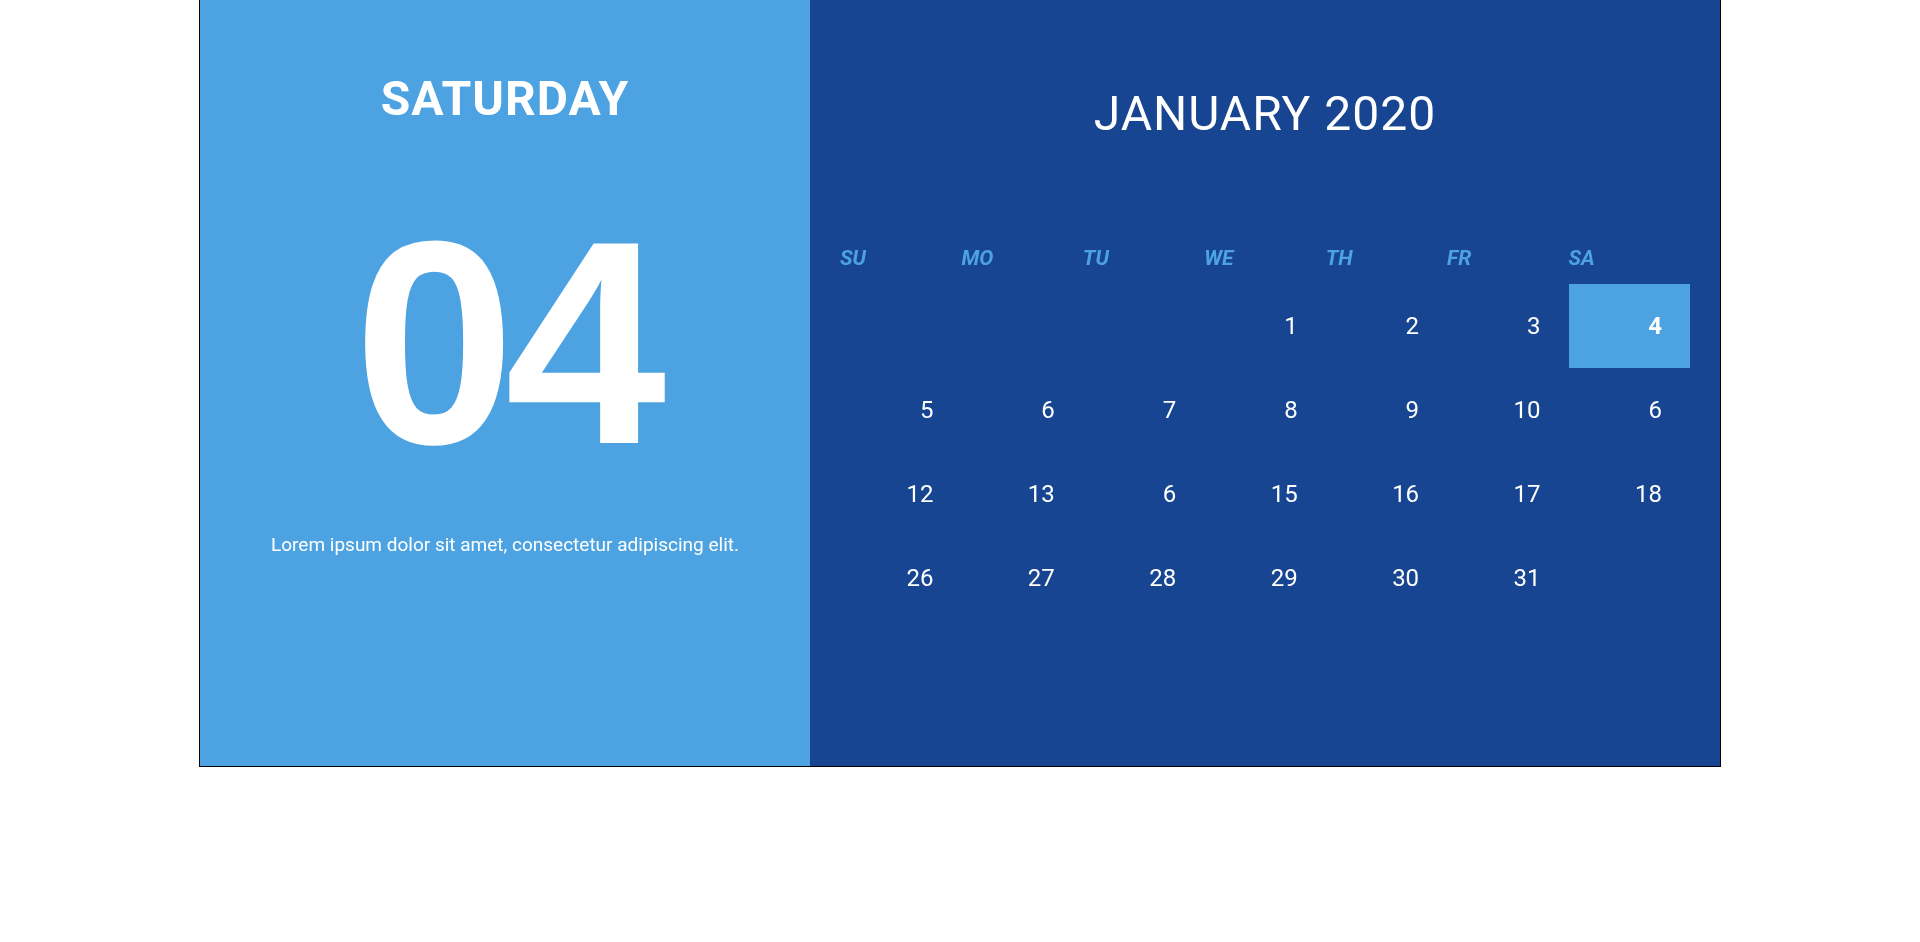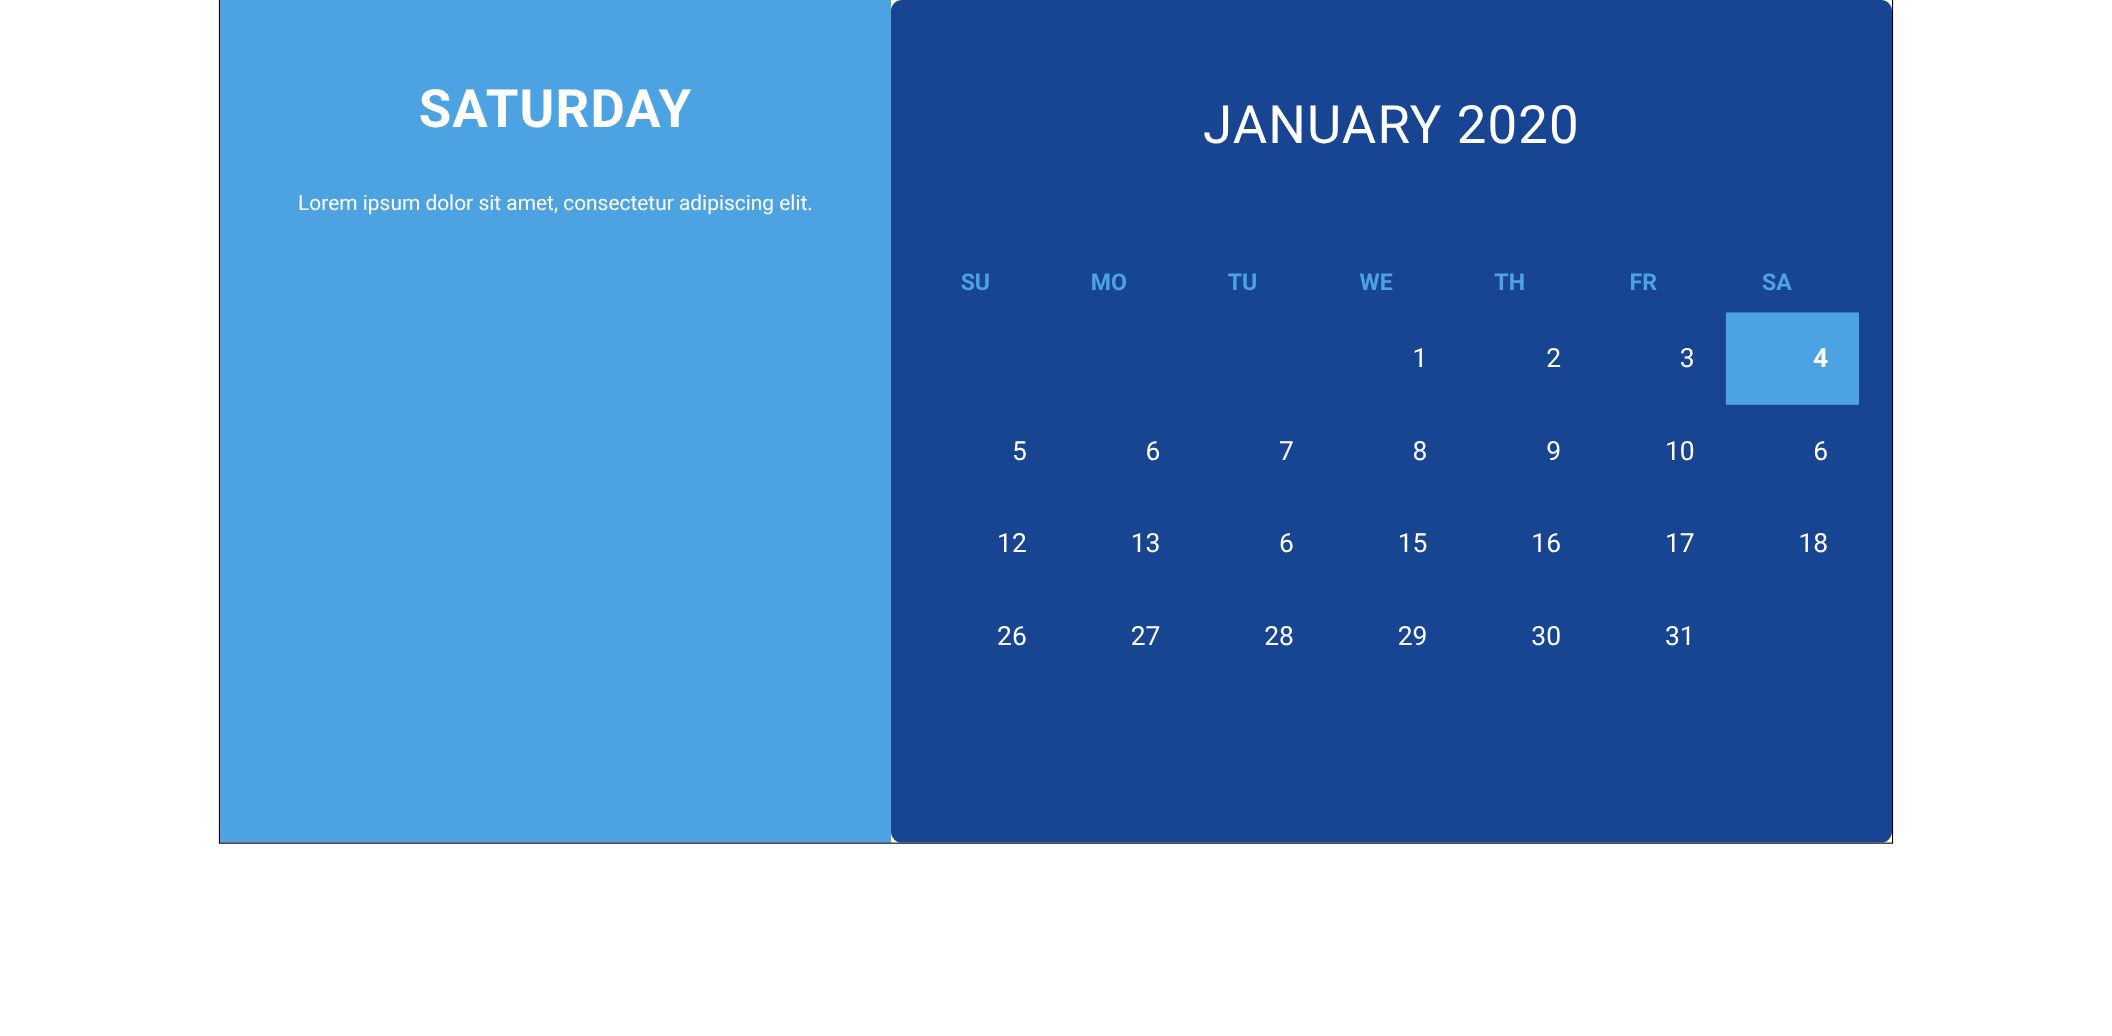--- a/index.html
+++ b/index.html
@@ -50,42 +50,42 @@
     font-weight: 400;
     margin-top: 45px;
     max-width: 500px;
     line-height: 1.4;
   }
   .right {
     flex: 1;
     background: #174591;
     color: #fff;
     padding: 30px 30px 30px 30px;
-    border-radius: 10px;
   }
   .month {
     font-size: 48px;
     font-weight: 400;
     text-align: center;
     margin-top: 55px;
     letter-spacing: 1px;
   }
   table.cal {
     width: 100%;
     border-collapse: collapse;
     margin-top: 90px;
     table-layout: fixed;
   }
   table.cal th {
     color: #4da3e2;
     font-size: 21px;
     font-weight: 700;
     padding: 14px 0;
-    text-align: center;
+    text-align: left;
     padding-right: 28px;
+    font-style: italic;
   }
   table.cal td {
     text-align: right;
     font-size: 24px;
     font-weight: 400;
     padding: 0;
     height: 84px;
     vertical-align: middle;
   }
   table.cal td span {
@@ -101,20 +101,21 @@
     font-weight: 700;
   }
 </style>
 </head>
 <body>
 
 <div class="wrap">
 
   <div class="left">
     <div class="weekday">SATURDAY</div>
+    <div class="bignum">04</div>
     <div class="desc">Lorem ipsum dolor sit amet, consectetur adipiscing elit.</div>
   </div>
 
   <div class="right">
     <div class="month">JANUARY 2020</div>
     <table class="cal">
       <thead>
           <tr id="cal-head">
             <th>SU</th>
             <th>MO</th>

